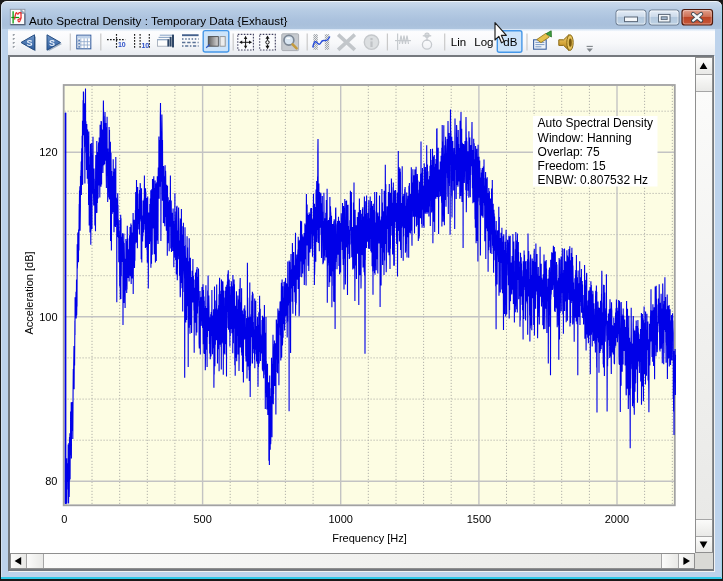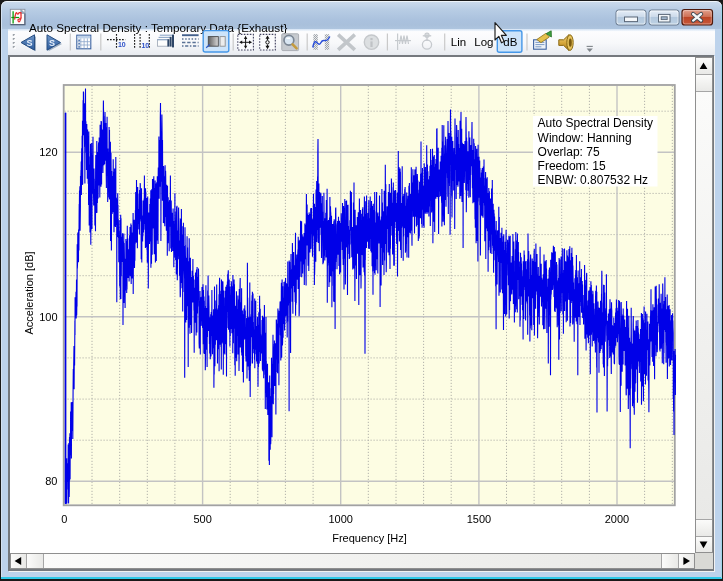--- a/index.html
+++ b/index.html
@@ -1,20 +1,20 @@
 <!DOCTYPE html>
 <html><head>
 <meta charset="utf-8">
 <style>
 html,body{margin:0;padding:0}
 body{width:723px;height:581px;position:relative;overflow:hidden;background:#1a1a1a;font-family:"Liberation Sans",sans-serif}
 .winborder{position:absolute;left:1px;top:1px;width:721px;height:576px;border-radius:6px 6px 0 0;background:#bdd3ec;box-shadow:inset 0 1px 0 rgba(255,255,255,.75), inset 1px 0 0 rgba(255,255,255,.35), inset -1px 0 0 rgba(255,255,255,.35)}
 .cyan{position:absolute;left:1px;top:577px;width:721px;height:2px;background:#2ec9e8}
 .titlebar{position:absolute;left:2px;top:2px;width:719px;height:27px;border-radius:5px 5px 0 0;background:linear-gradient(180deg,#cbdaec 0%,#b7cce4 30%,#abc2de 65%,#a9c0db 85%,#aec5df 100%)}
-.titletext{position:absolute;left:29px;top:21px;font-size:11.7px;color:#000;white-space:nowrap}
+.titletext{position:absolute;left:29px;top:14px;font-size:11.7px;color:#000;white-space:nowrap}
 .toolbar{position:absolute;left:8px;top:29px;width:707px;height:26px;background:linear-gradient(180deg,#d2e2f4 0%,#fdfdfe 10%,#f7f8fa 55%,#e8ebf0 100%)}
 .client{position:absolute;left:8px;top:55px;width:706px;height:516px;box-sizing:border-box;background:#fff;border:2px solid #75797e;box-shadow:1px 1px 0 #f2f2f2}
 .vsb{position:absolute;left:694.5px;top:57px;width:18px;height:496px;box-sizing:border-box;border:1px solid #8f8f8f;background:#a6a6a6}
 .hsb{position:absolute;left:10px;top:553px;width:684.5px;height:16px;box-sizing:border-box;border:1px solid #8f8f8f;background:#a6a6a6}
 .corner{position:absolute;left:694.5px;top:553px;width:18px;height:16px;background:#d9d9d5}
 .seg{position:absolute;background:linear-gradient(180deg,#fbfbfa 0%,#f0f0ee 60%,#e9e9e7 100%)}
 .segh{position:absolute;background:linear-gradient(90deg,#fbfbfa 0%,#f0f0ee 60%,#e9e9e7 100%)}
 svg{position:absolute;left:0;top:0}
 </style>
 </head>

